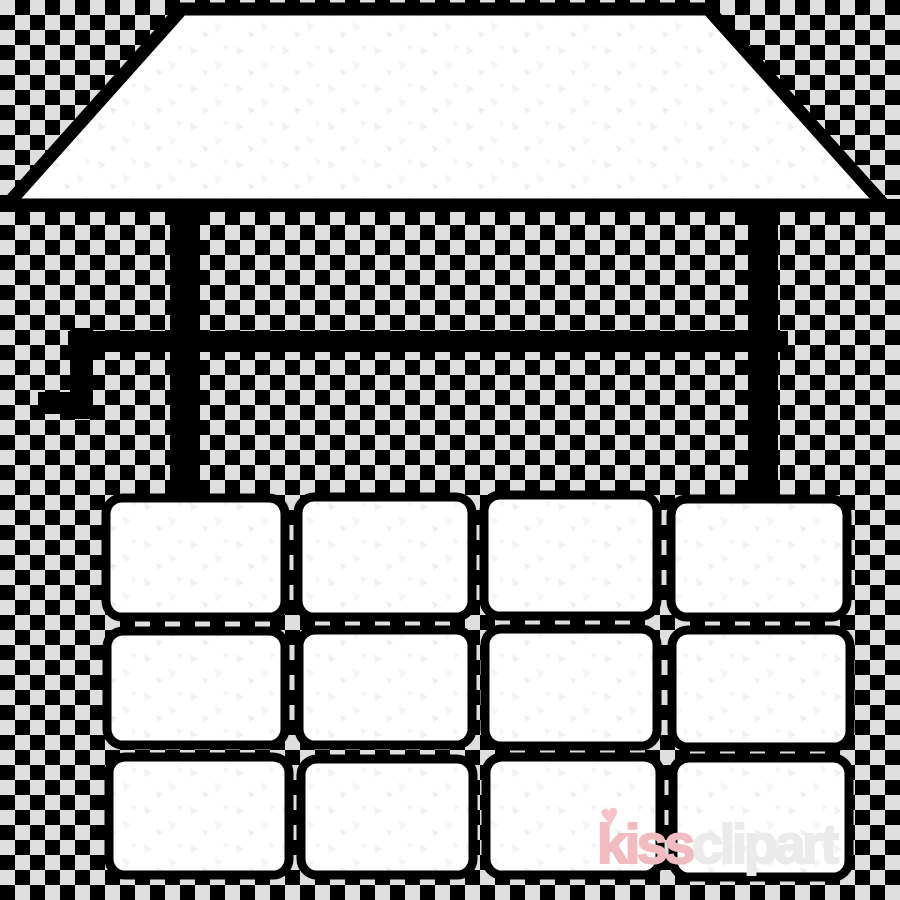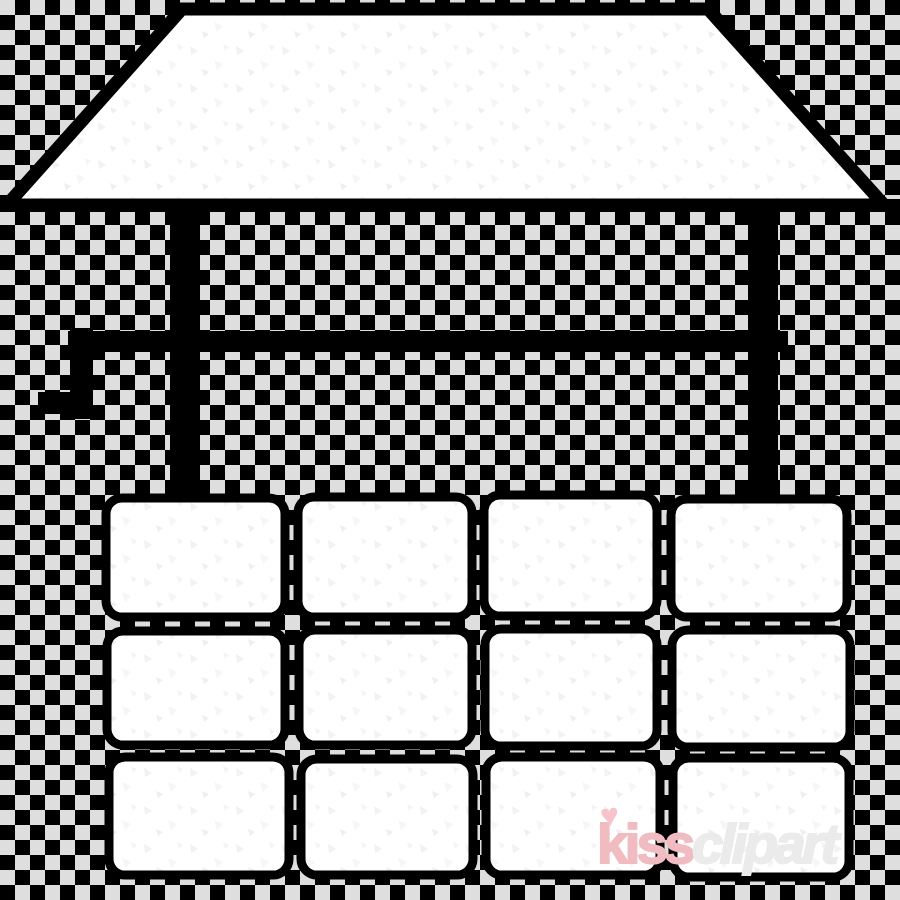--- a/index.html
+++ b/index.html
@@ -27,21 +27,20 @@
   .wm-kiss{
     color:var(--wm-pink,#f2c2c6);
     -webkit-text-stroke:2px var(--wm-pink,#f2c2c6);
     text-shadow:0 0 1px var(--wm-pink,#f2c2c6);
     margin-left:22px;
   }
   .wm-clipart{
     color:var(--wm-gray,#ebebeb);
     -webkit-text-stroke:2px var(--wm-gray,#ebebeb);
     text-shadow:0 0 1px var(--wm-gray,#ebebeb);
-    font-style:italic;
   }
   .wm-heart{
     position:absolute;left:25px;top:-17px;
     font-size:32px;letter-spacing:0;
     color:var(--wm-heart,#f5c3c9);
     transform:rotate(-6deg);
   }
 </style>
 </head>
 <body>

